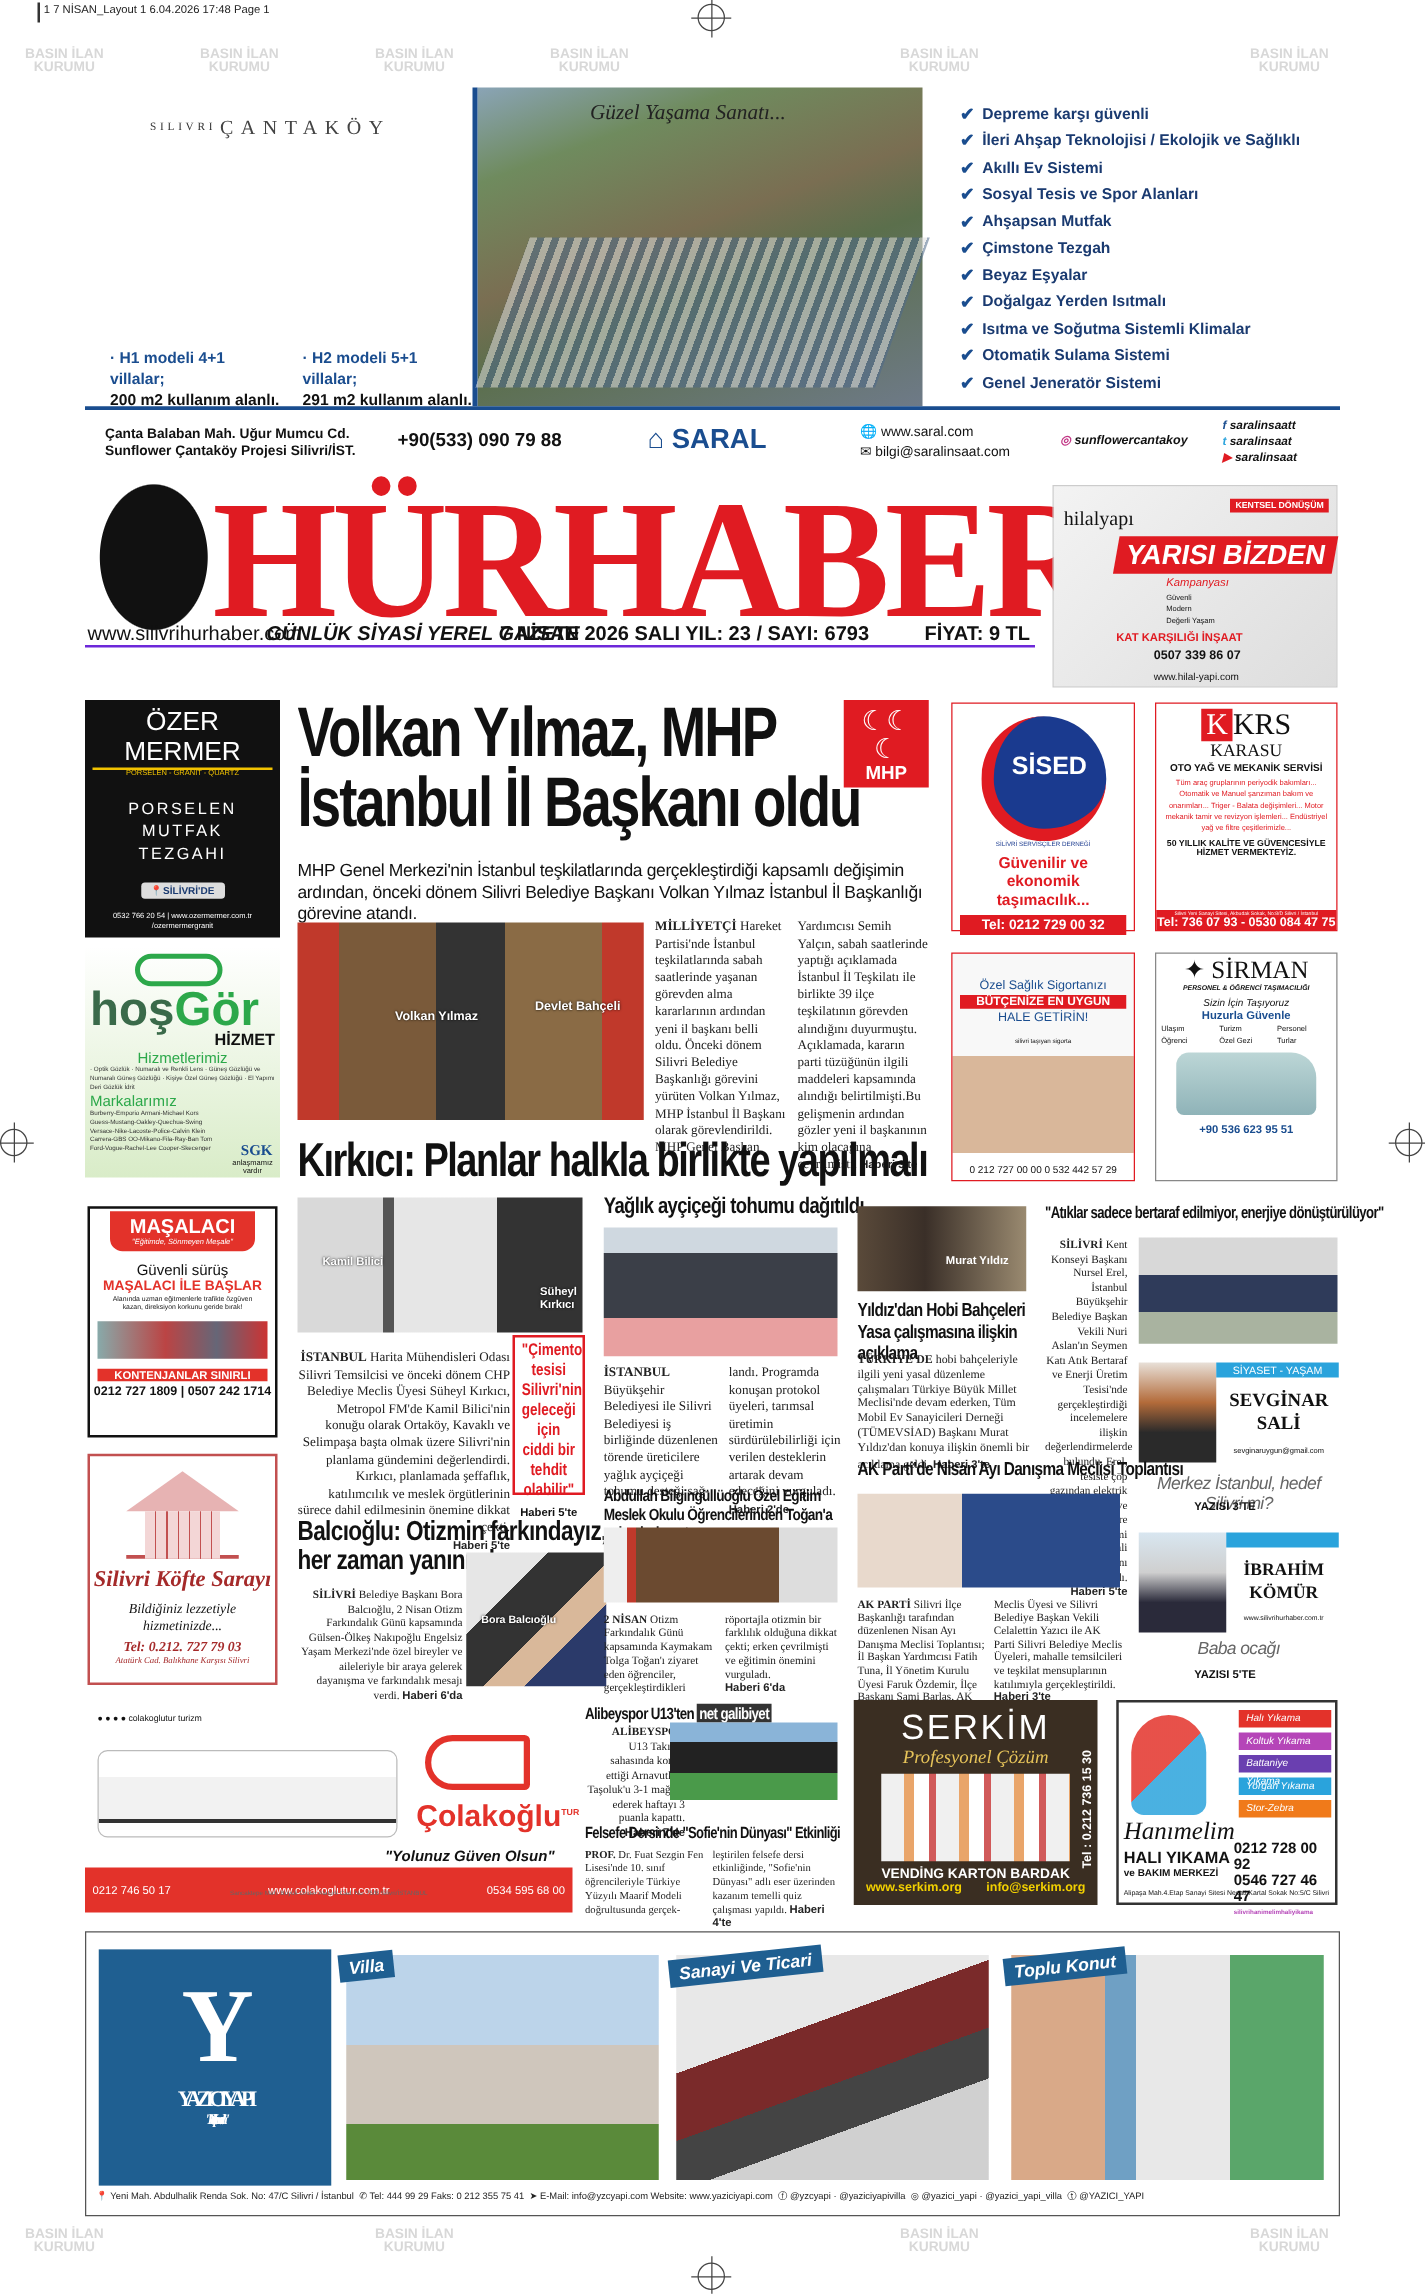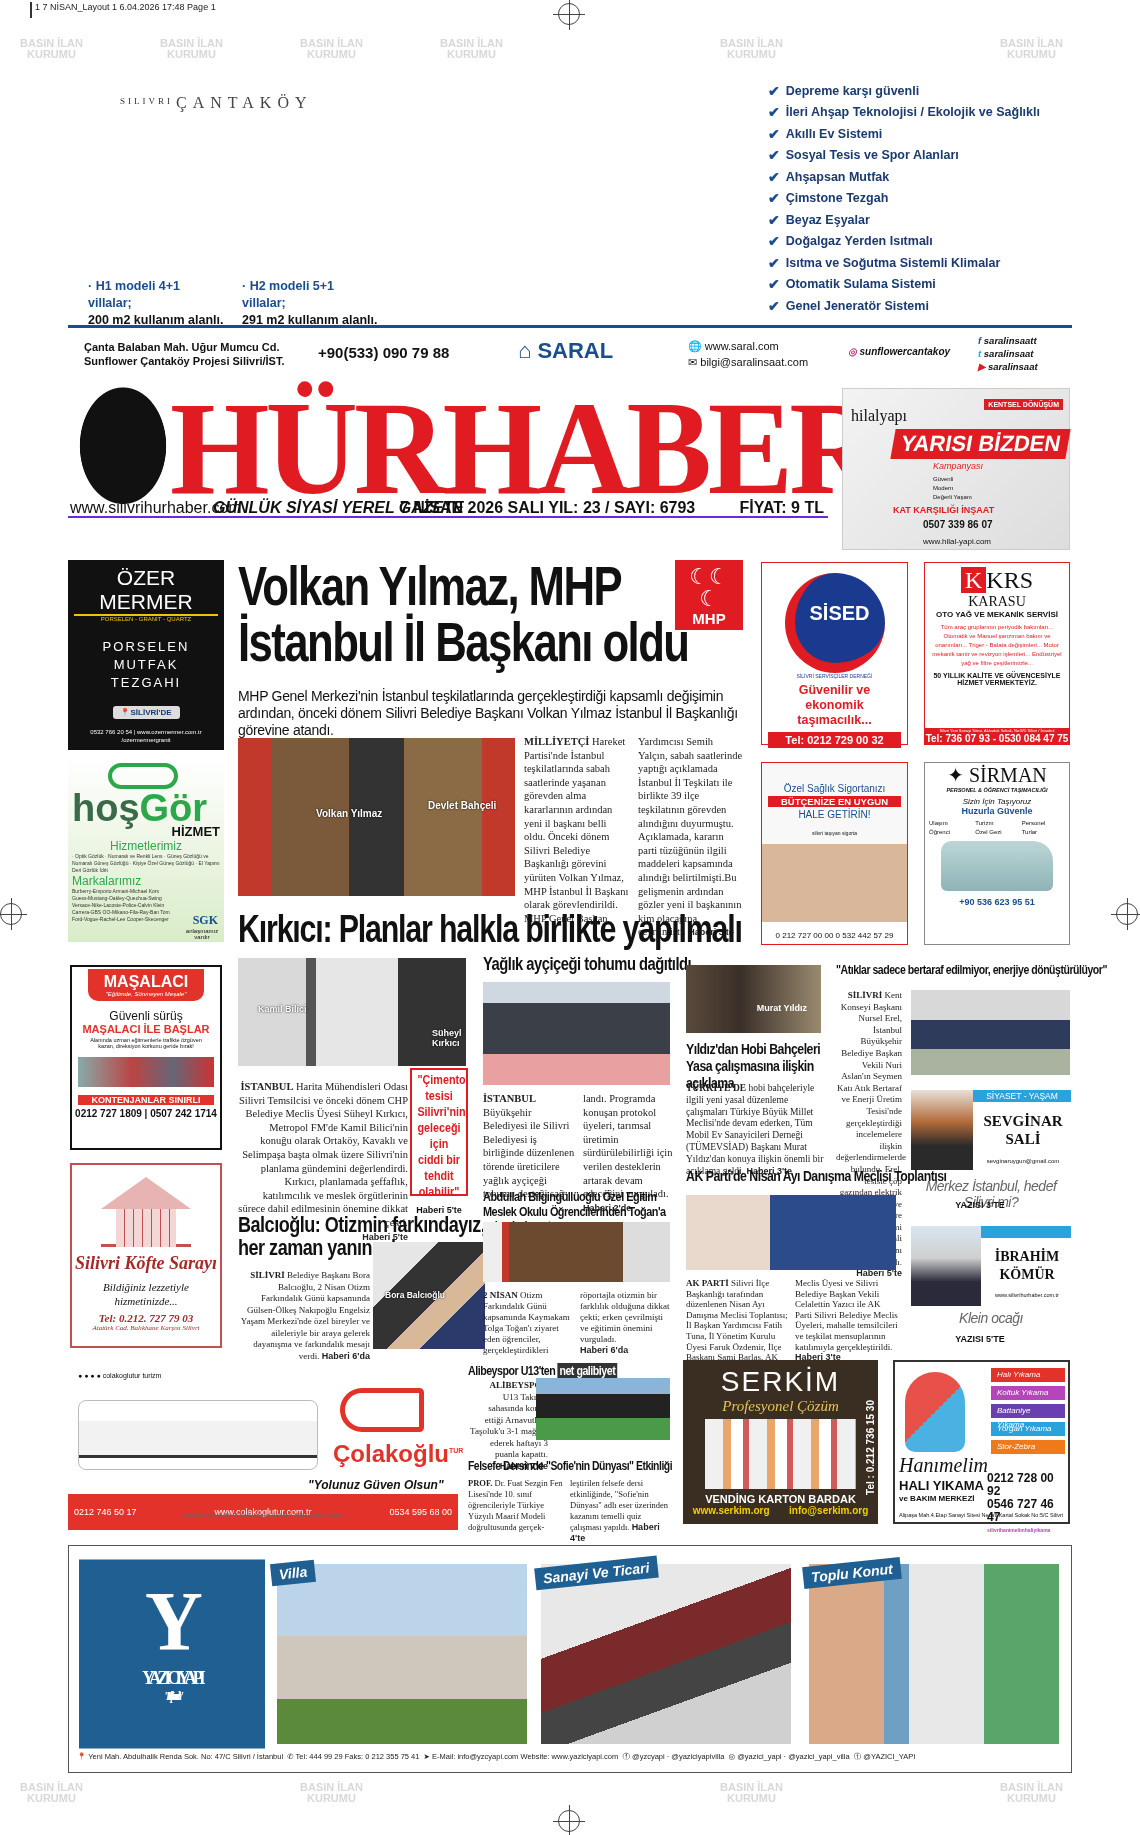--- a/index.html
+++ b/index.html
@@ -198,20 +198,24 @@
       <div>
           <div>· H1 modeli 4+1 villalar;</div>
           <div style="color:#111">200 m2 kullanım alanlı.</div>
         </div>
       <div>
           <div>· H2 modeli 5+1 villalar;</div>
           <div style="color:#111">291 m2 kullanım alanlı.</div>
         </div>
     </div>
   </div>
+  <div class="abs aerial">
+    <div class="cap">Güzel Yaşama Sanatı...</div>
+    <div class="grid"></div>
+  </div>
   <ul class="abs features">
     <li>
         <span class="chk">✔</span>
         <span>Depreme karşı güvenli</span>
       </li>
     <li>
         <span class="chk">✔</span>
         <span>İleri Ahşap Teknolojisi / Ekolojik ve Sağlıklı</span>
       </li>
     <li>
@@ -437,21 +441,21 @@
 <div class="abs col-yazi" style="left:900px;top:1200px">YAZISI 3'TE</div>
 <div class="abs col-ibr">
   <div class="ph"></div>
   <div class="bar"></div>
   <div class="nm">
       <div>İBRAHİM</div>
       <div>KÖMÜR</div>
     </div>
   <div class="em">www.silivrihurhaber.com.tr</div>
 </div>
-<div class="abs col-title" style="left:911px;top:1310px">Klein ocağı</div>
+<div class="abs col-title" style="left:911px;top:1310px">Baba ocağı</div>
 <div class="abs col-yazi" style="left:900px;top:1334px">YAZISI 5'TE</div>
 
 <div class="abs h3 ak-h">AK Parti'de Nisan Ayı Danışma Meclisi Toplantısı</div>
 <div class="abs ak-p"></div>
 <div class="abs body-col ak-c1"><b>AK PARTİ</b> <span>Silivri İlçe Başkanlığı tarafından düzenlenen Nisan Ayı Danışma Meclisi Toplantısı; İl Başkan Yardımcısı Fatih Tuna, İl Yönetim Kurulu Üyesi Faruk Özdemir, İlçe Başkanı Sami Barlas, AK Parti İBB</span></div>
 <div class="abs body-col ak-c2"><span>Meclis Üyesi ve Silivri Belediye Başkan Vekili Celalettin Yazıcı ile AK Parti Silivri Belediye Meclis Üyeleri, mahalle temsilcileri ve teşkilat mensuplarının katılımıyla gerçekleştirildi.</span> <span class="haberi">Haberi 3'te</span></div>
 
 <div class="abs h3 balci-h">
     <div>Balcıoğlu: Otizmin farkındayız,</div>
     <div>her zaman yanınızdayız</div>

